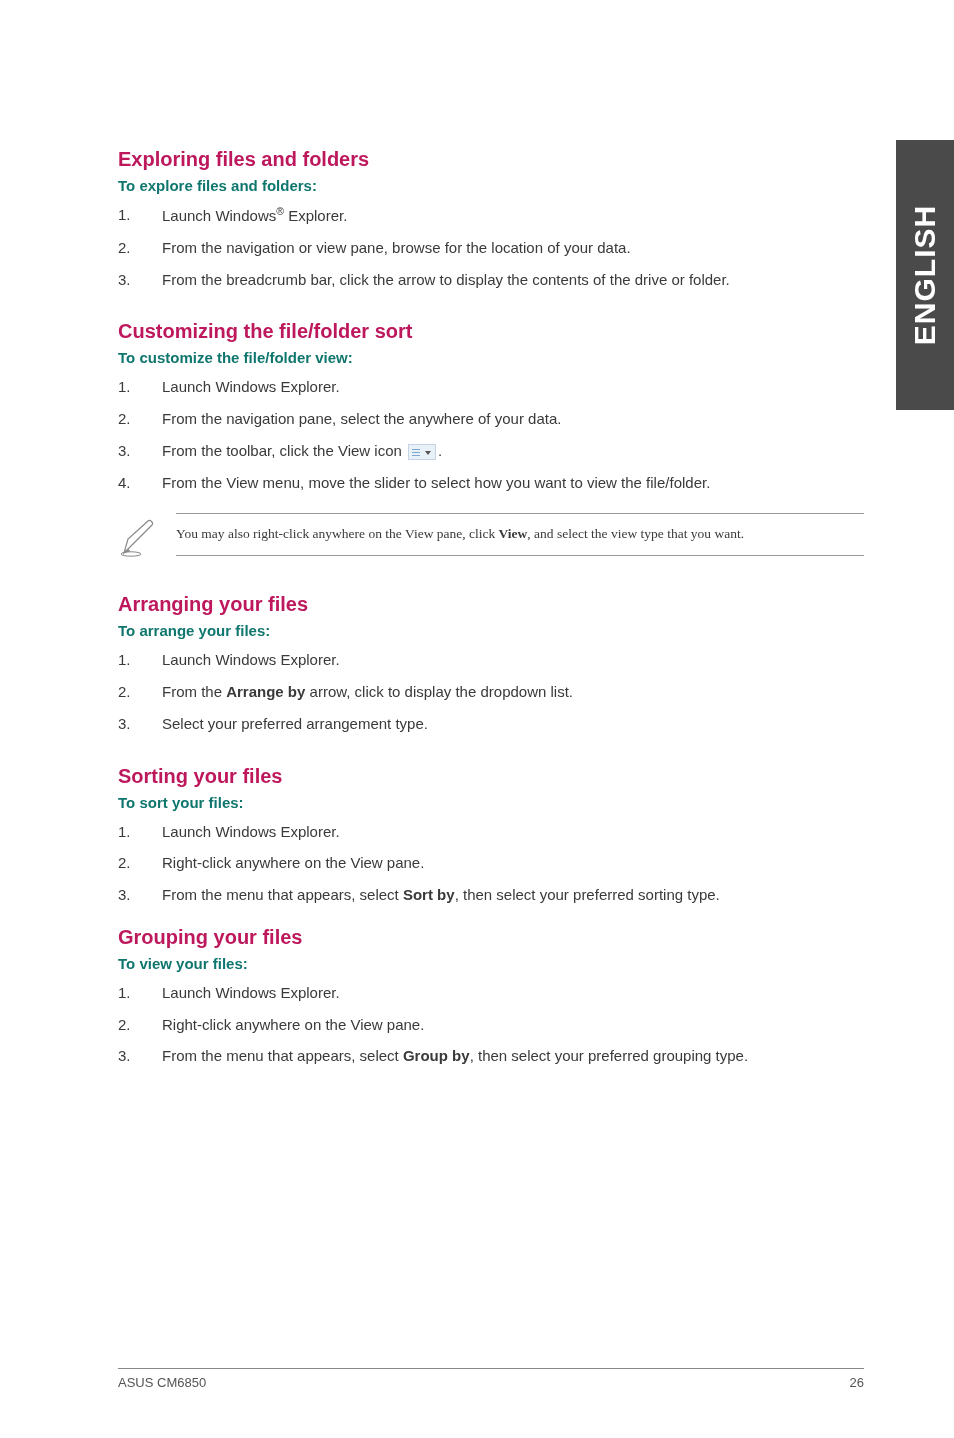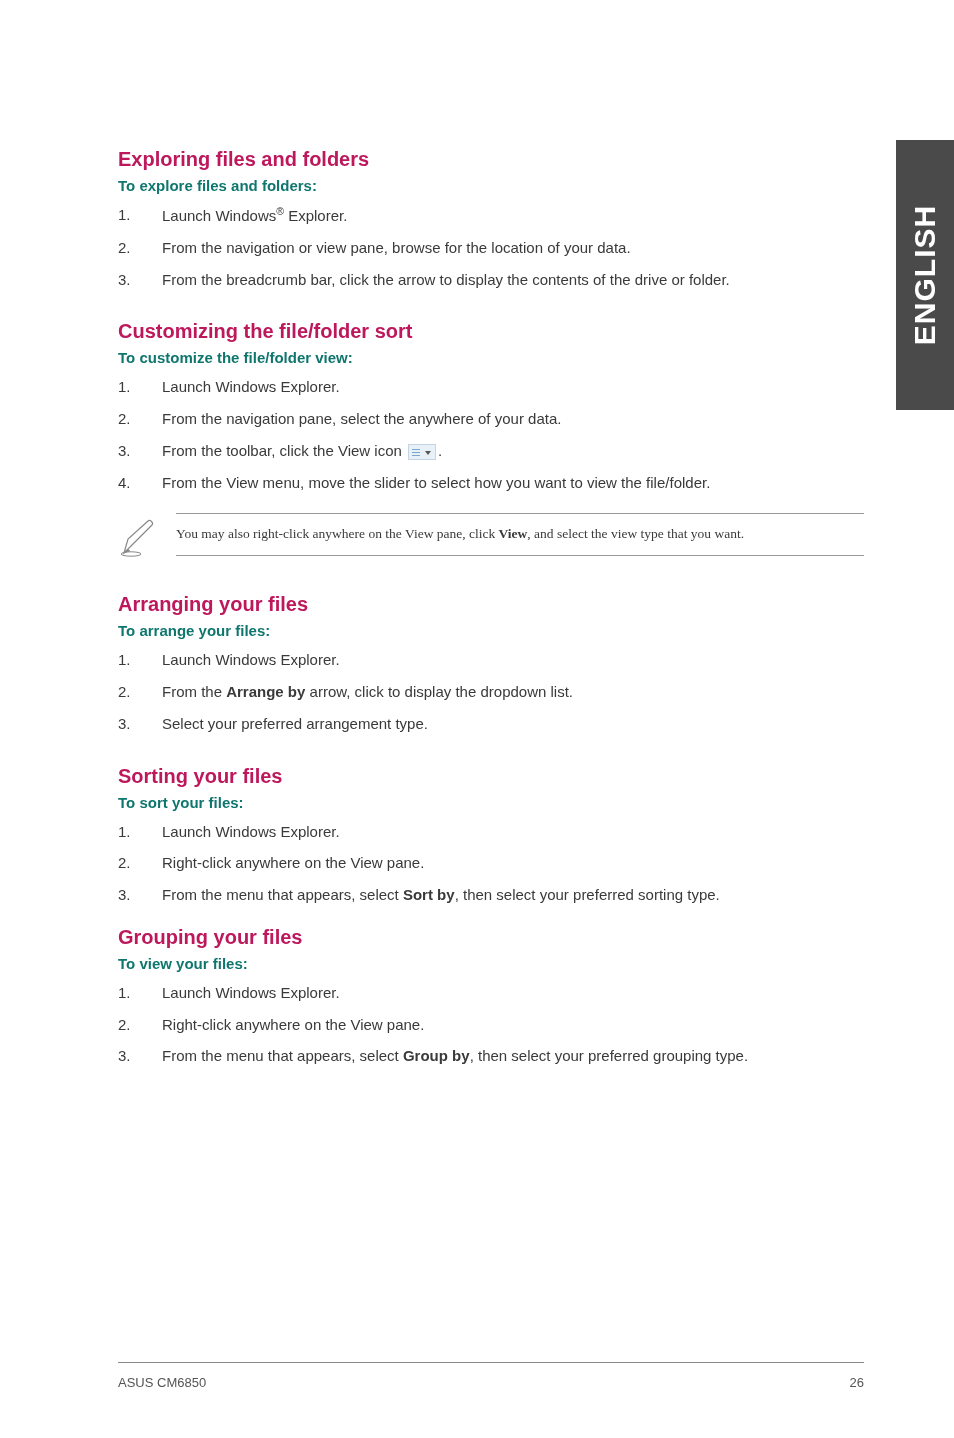--- a/index.html
+++ b/index.html
@@ -120,21 +120,21 @@
     font-size: 13.5px;
     line-height: 1.5;
     color: #3a3a3a;
   }
   .footer {
     position: absolute;
     bottom: 48px;
     left: 118px;
     right: 90px;
     border-top: 1px solid #888;
-    padding-top: 12px;
+    padding-top: 6px;
     display: flex;
     justify-content: space-between;
     font-size: 13px;
     color: #555;
   }
   sup { font-size: 0.7em; }
 </style>
 </head>
 <body>
 

